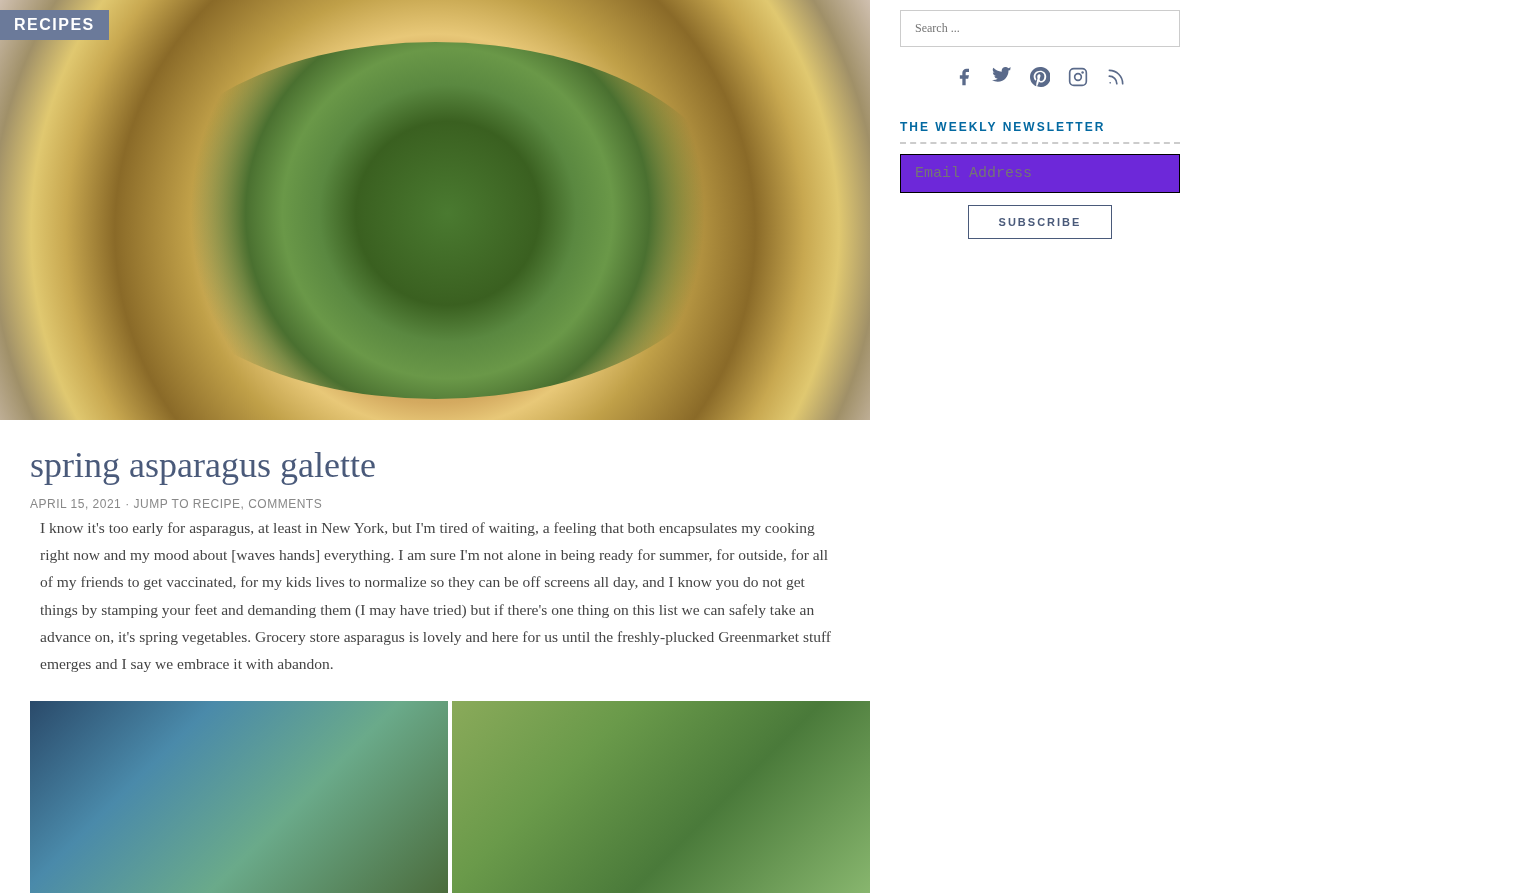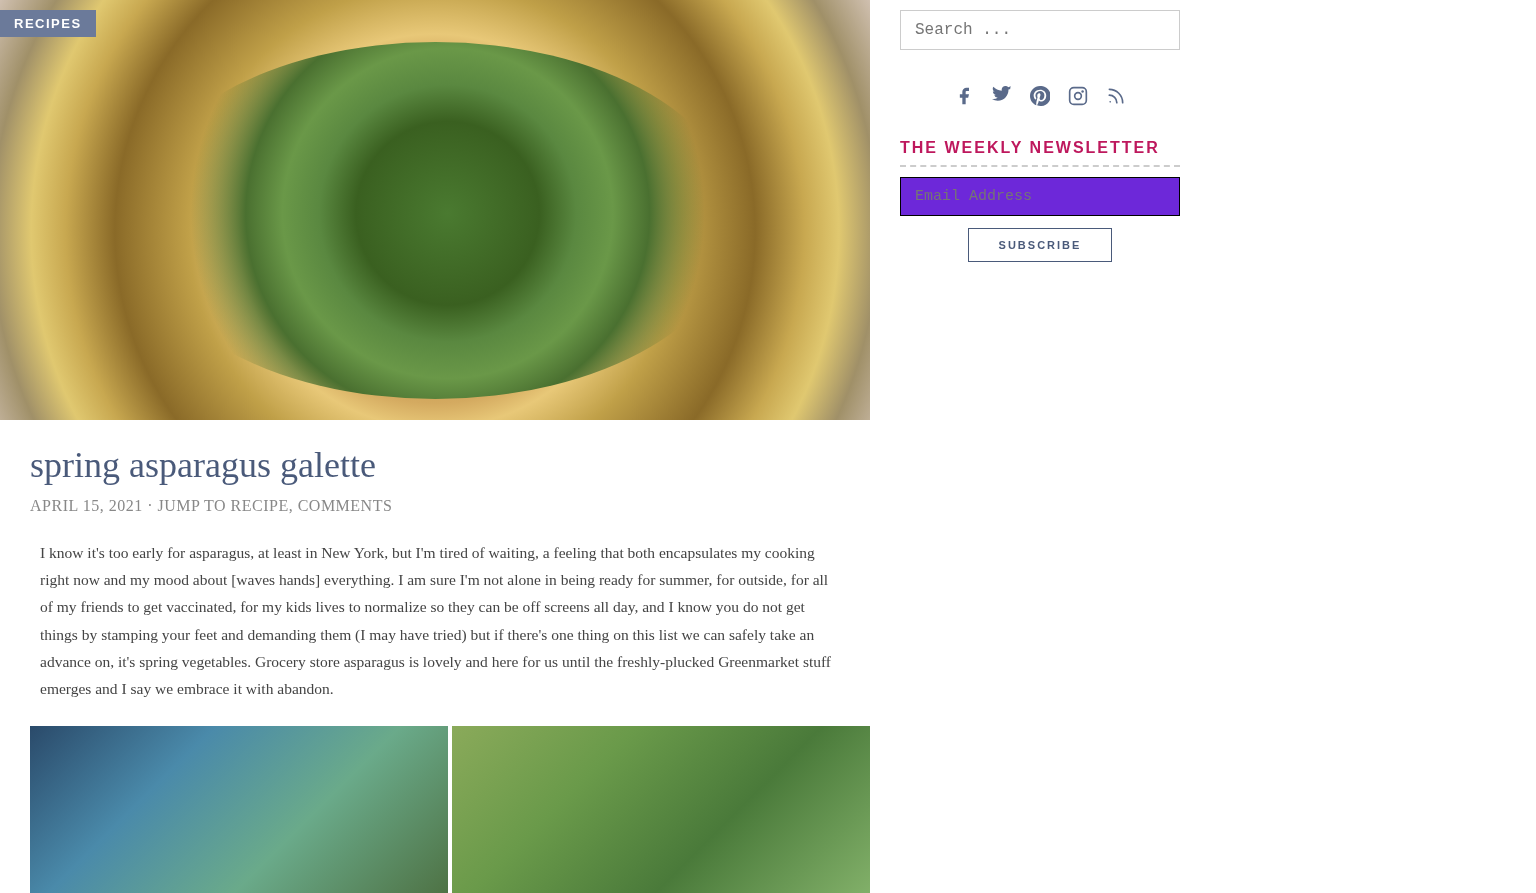--- a/index.html
+++ b/index.html
@@ -51,44 +51,44 @@
       background:
         radial-gradient(circle at 52% 48%, #4a7a30 0%, #3a6020 25%, #5a8840 35%, #6a9848 45%, #4a7030 55%, transparent 70%);
       border-radius: 50%;
     }
     .recipes-badge {
       position: absolute;
       top: 10px;
       left: 0;
       background: #6b7a9a;
       color: #fff;
-      font-size: 13px;
+      font-size: 16px;
       font-weight: bold;
       letter-spacing: 1.5px;
       padding: 6px 14px;
       font-family: Arial, sans-serif;
       text-transform: uppercase;
     }
     .article-body {
       padding: 24px 30px 0 30px;
     }
     .article-title {
       font-family: Georgia, serif;
       font-size: 36px;
       font-weight: normal;
       color: #4a5a7a;
       margin-bottom: 10px;
       line-height: 1.2;
     }
     .article-meta {
-      font-size: 16px;
+      font-size: 12px;
       color: #888;
-      font-family: Liberation Serif, serif;
+      font-family: Liberation Sans, sans-serif;
       letter-spacing: 0.5px;
-      margin-bottom: 24px;
+      margin-bottom: 3px;
     }
     .article-meta a {
       color: #888;
       text-decoration: none;
     }
     .article-text {
       font-size: 15.5px;
       line-height: 1.75;
       color: #444;
       font-family: Georgia, serif;
@@ -115,48 +115,48 @@
     
     .sidebar {
       width: 340px;
       padding: 10px 30px 30px 30px;
       flex-shrink: 0;
     }
     .search-box {
       width: 100%;
       border: 1px solid #ccc;
       padding: 10px 14px;
-      font-size: 16px;
+      font-size: 12px;
       color: #888;
-      font-family: Liberation Mono, monospace;
+      font-family: Liberation Serif, serif;
       outline: none;
-      margin-bottom: 36px;
+      margin-bottom: 20px;
       background: #fff;
     }
     .social-icons {
       display: flex;
       justify-content: center;
       gap: 18px;
       margin-bottom: 28px;
     }
     .social-icon {
       font-size: 20px;
       color: #5a6a8a;
       cursor: pointer;
       text-decoration: none;
     }
     .newsletter-section {
       margin-bottom: 28px;
     }
     .section-title {
       font-family: Arial, sans-serif;
-      font-size: 16px;
+      font-size: 12px;
       font-weight: bold;
       letter-spacing: 2px;
-      color: #be185d;
+      color: #0369a1;
       text-transform: uppercase;
       margin-bottom: 10px;
       padding-bottom: 8px;
       border-bottom: 2px dashed #ccc;
     }
     .email-input {
       width: 100%;
       border: 1px solid #000000;
       padding: 10px 14px;
       font-size: 15px;

